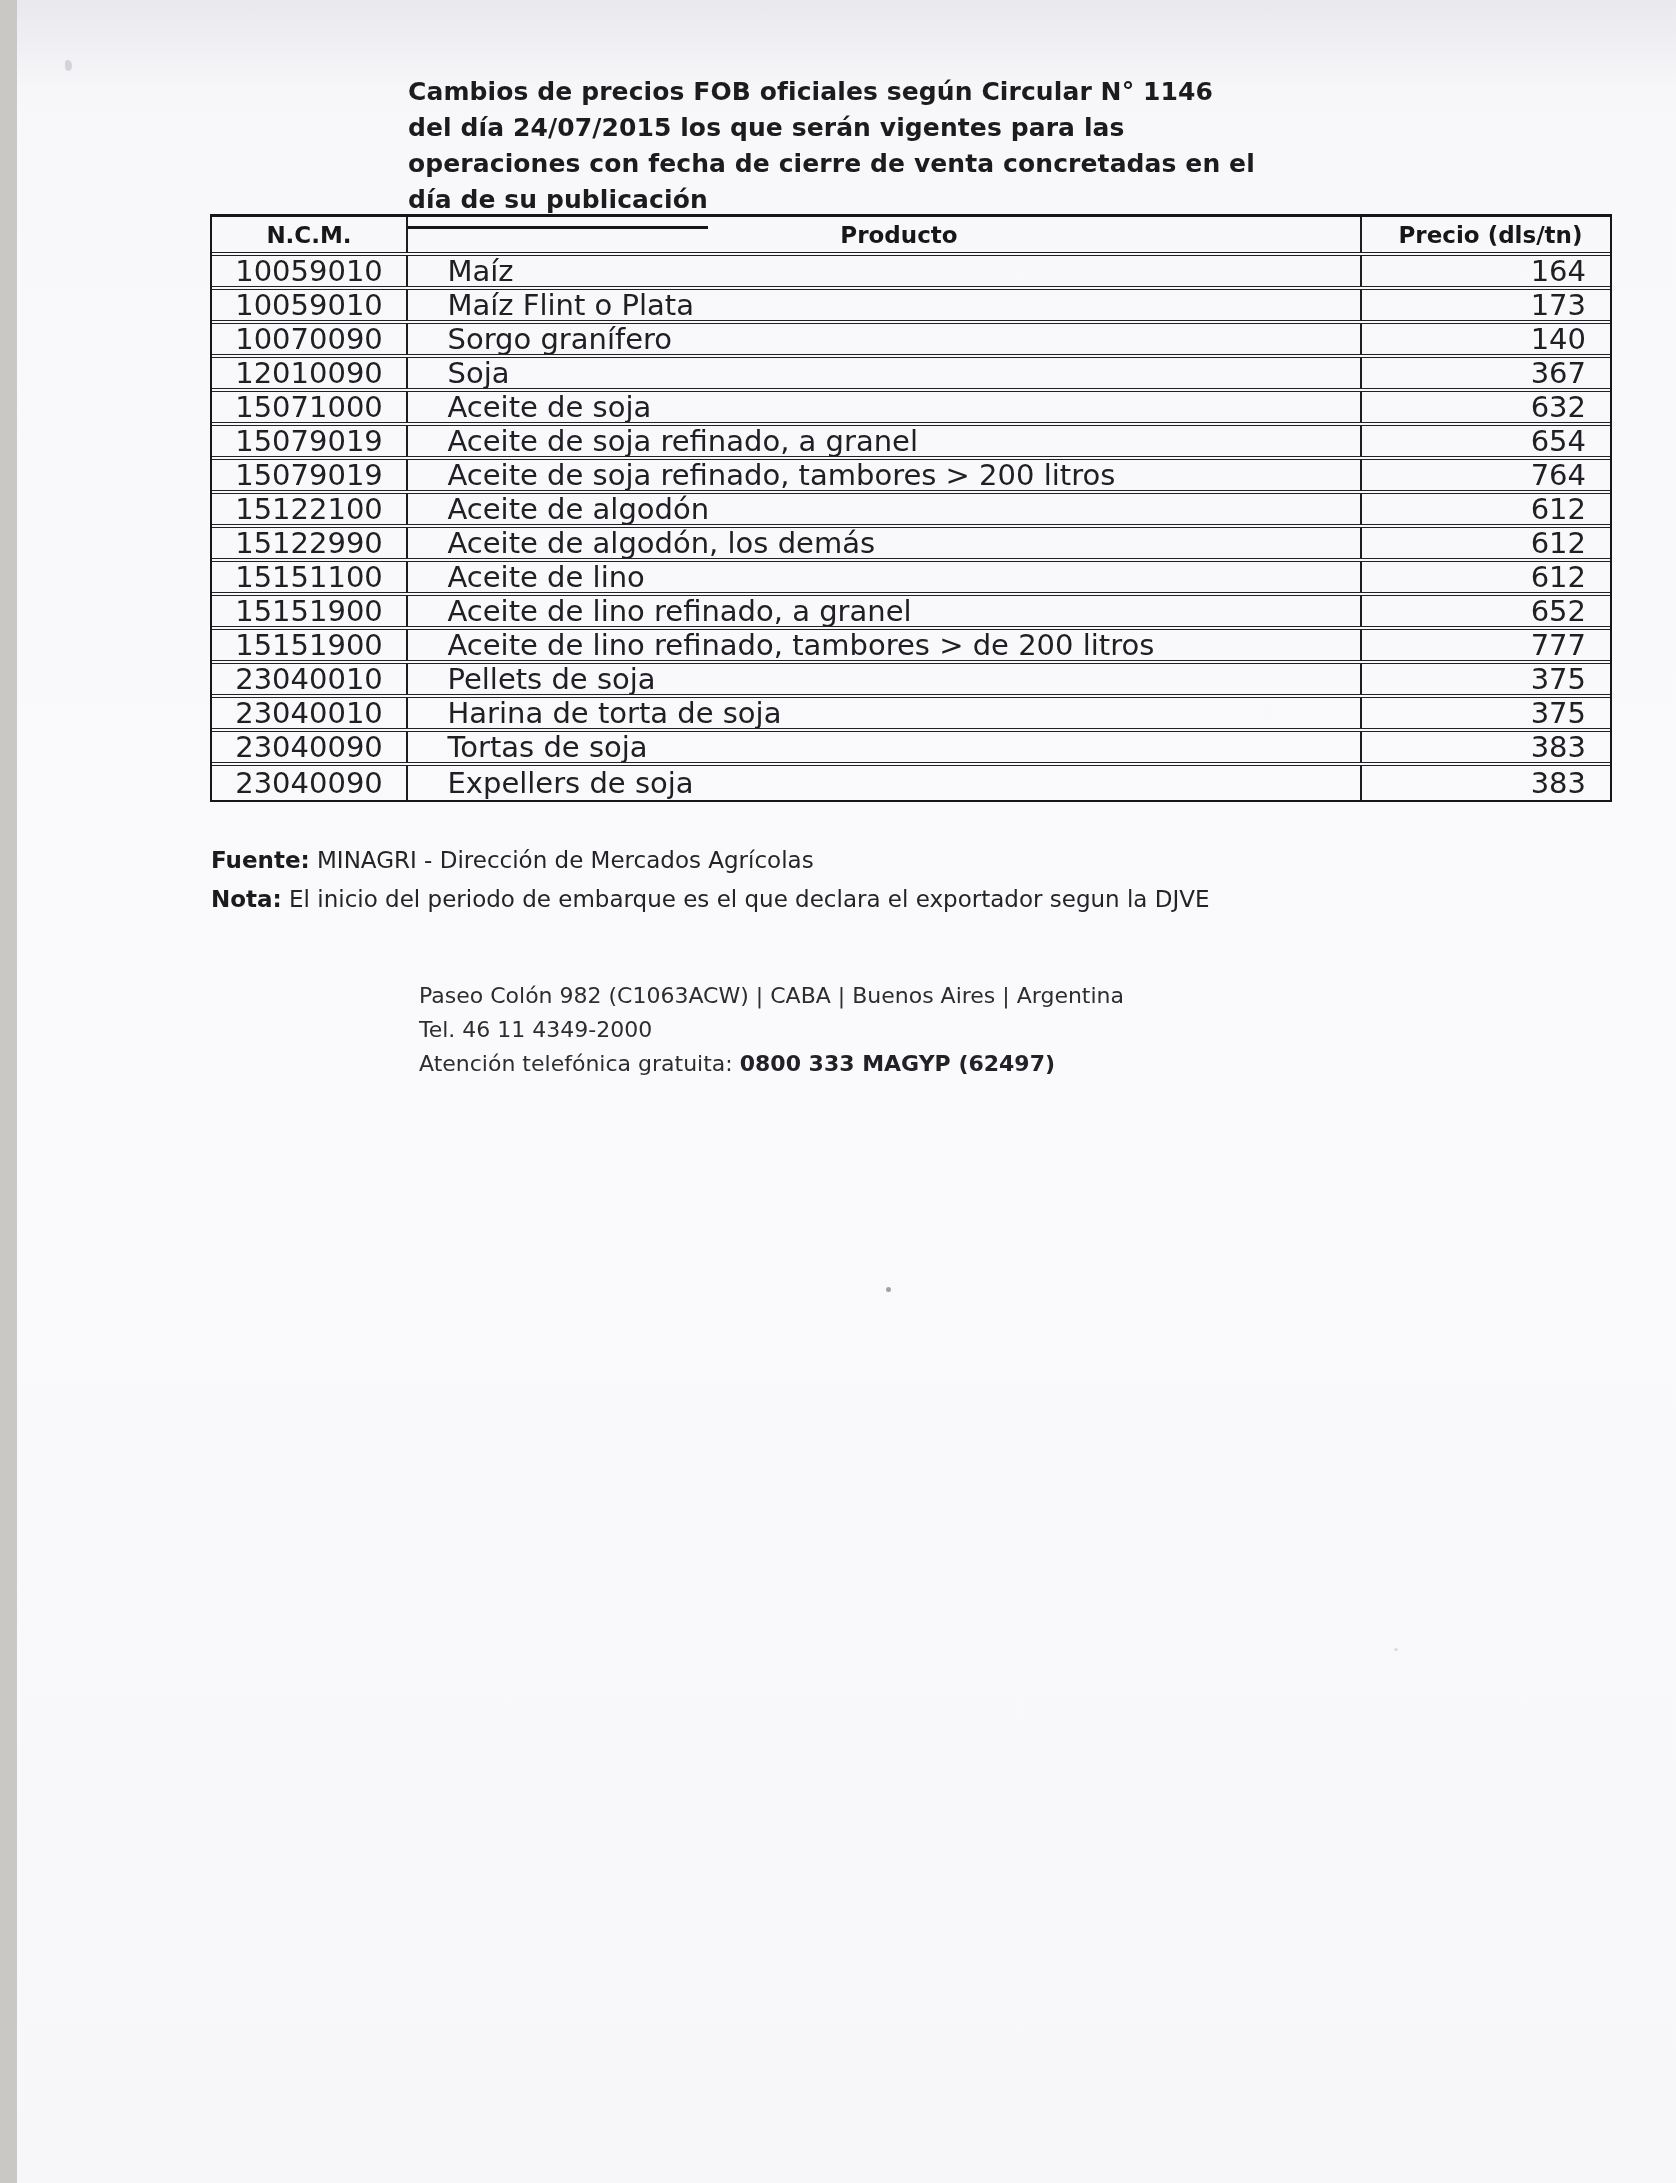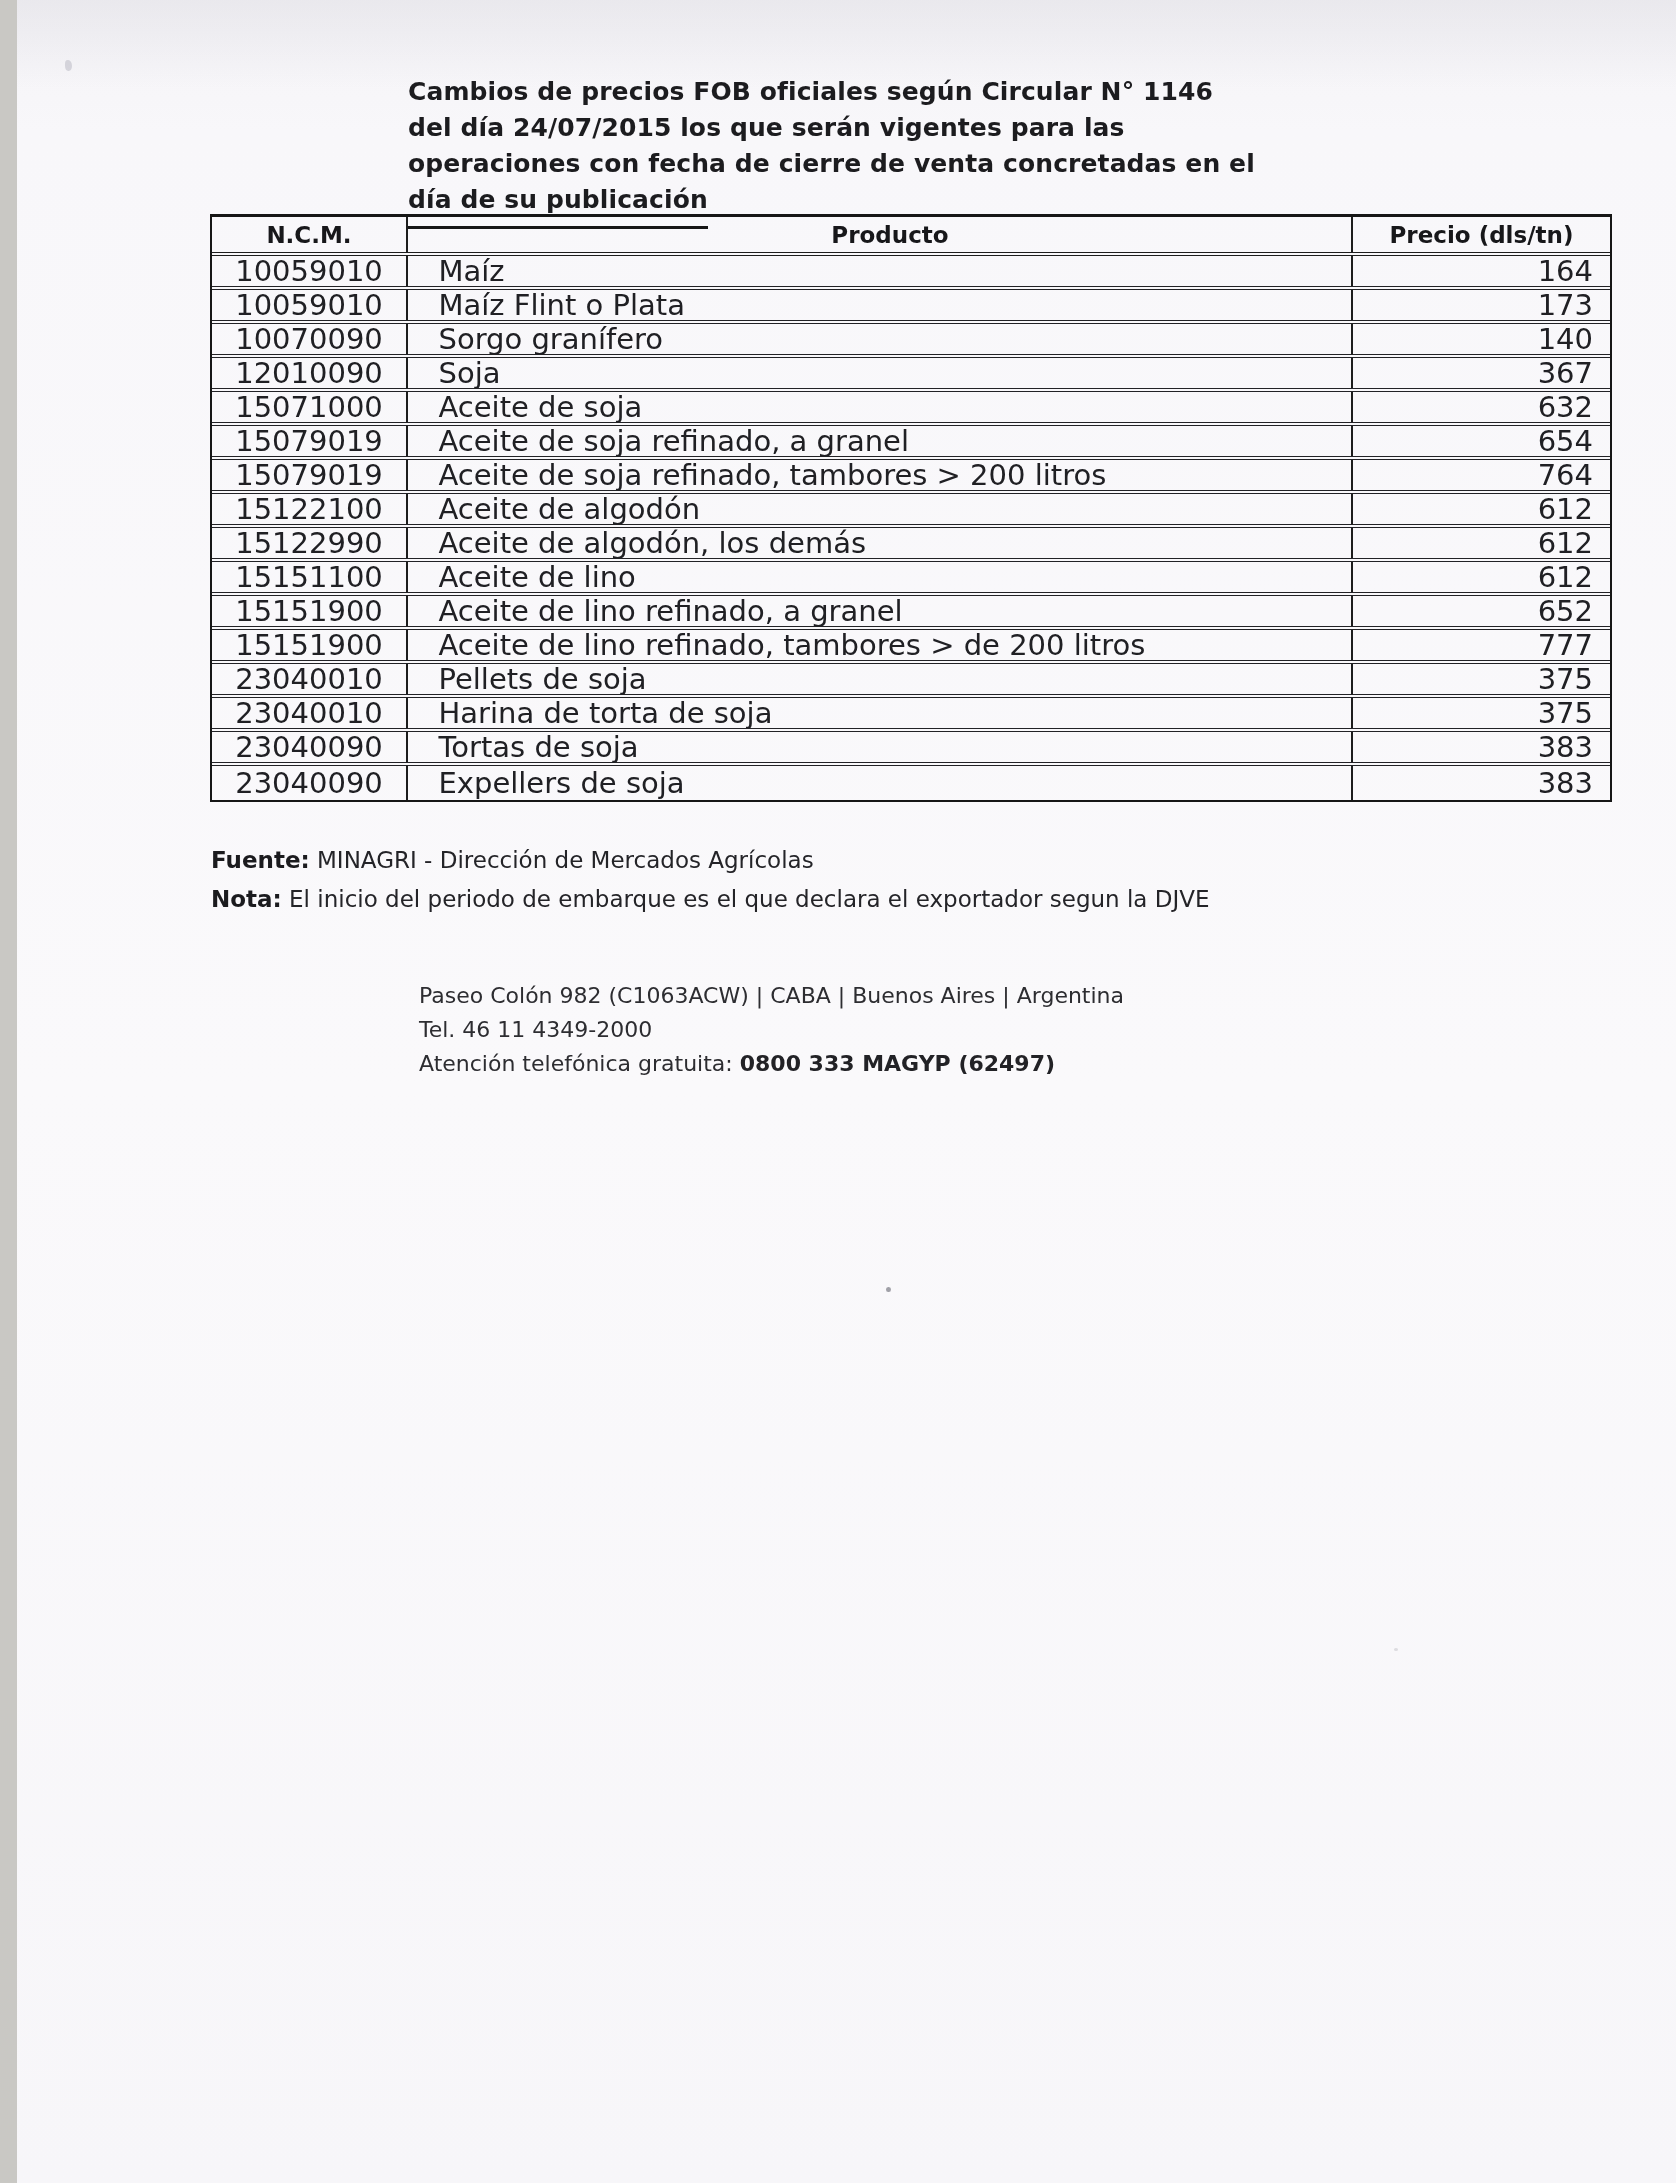--- a/index.html
+++ b/index.html
@@ -34,37 +34,38 @@
   
   .fob-table{
     position:absolute;left:210px;top:214px;width:1402px;
     border:2.7px solid #161616;border-top-width:3.4px;
     box-sizing:border-box;background:transparent;
     color:#202024;
   }
   .trow,.thead{
     display:grid;grid-template-columns:196px 945px 1fr;
     box-sizing:border-box;
+    gap:9px;
   }
   .thead{
     height:39px;border-bottom:4px double #1d1d1d;
     font-weight:700;font-size:23px;color:#17171a;
   }
   .trow{
     height:34px;border-bottom:4px double #222226;
     font-size:29px;
   }
   .trow:last-child{border-bottom:none;}
   .cell{
     display:flex;align-items:center;box-sizing:border-box;
     white-space:nowrap;overflow:hidden;
   }
   .c-ncm{justify-content:center;border-right:2px solid #1d1d1d;}
   .c-prod{justify-content:flex-start;padding-left:9.5px;border-right:2px solid #1d1d1d;margin-left:21px;}
-  .c-price{justify-content:flex-end;padding-right:17px;}
+  .c-price{justify-content:flex-end;padding-right:24px;}
   .thead .c-ncm,.thead .c-prod,.thead .c-price{justify-content:center;padding:0;}
   
   .meta{
     position:absolute;left:211px;top:841px;width:1318px;
     font-size:23px;color:#242428;line-height:39px;
   }
   .meta b{font-weight:700;color:#1b1b1e;}
   
   .footer{
     position:absolute;left:419px;top:979px;width:947px;

